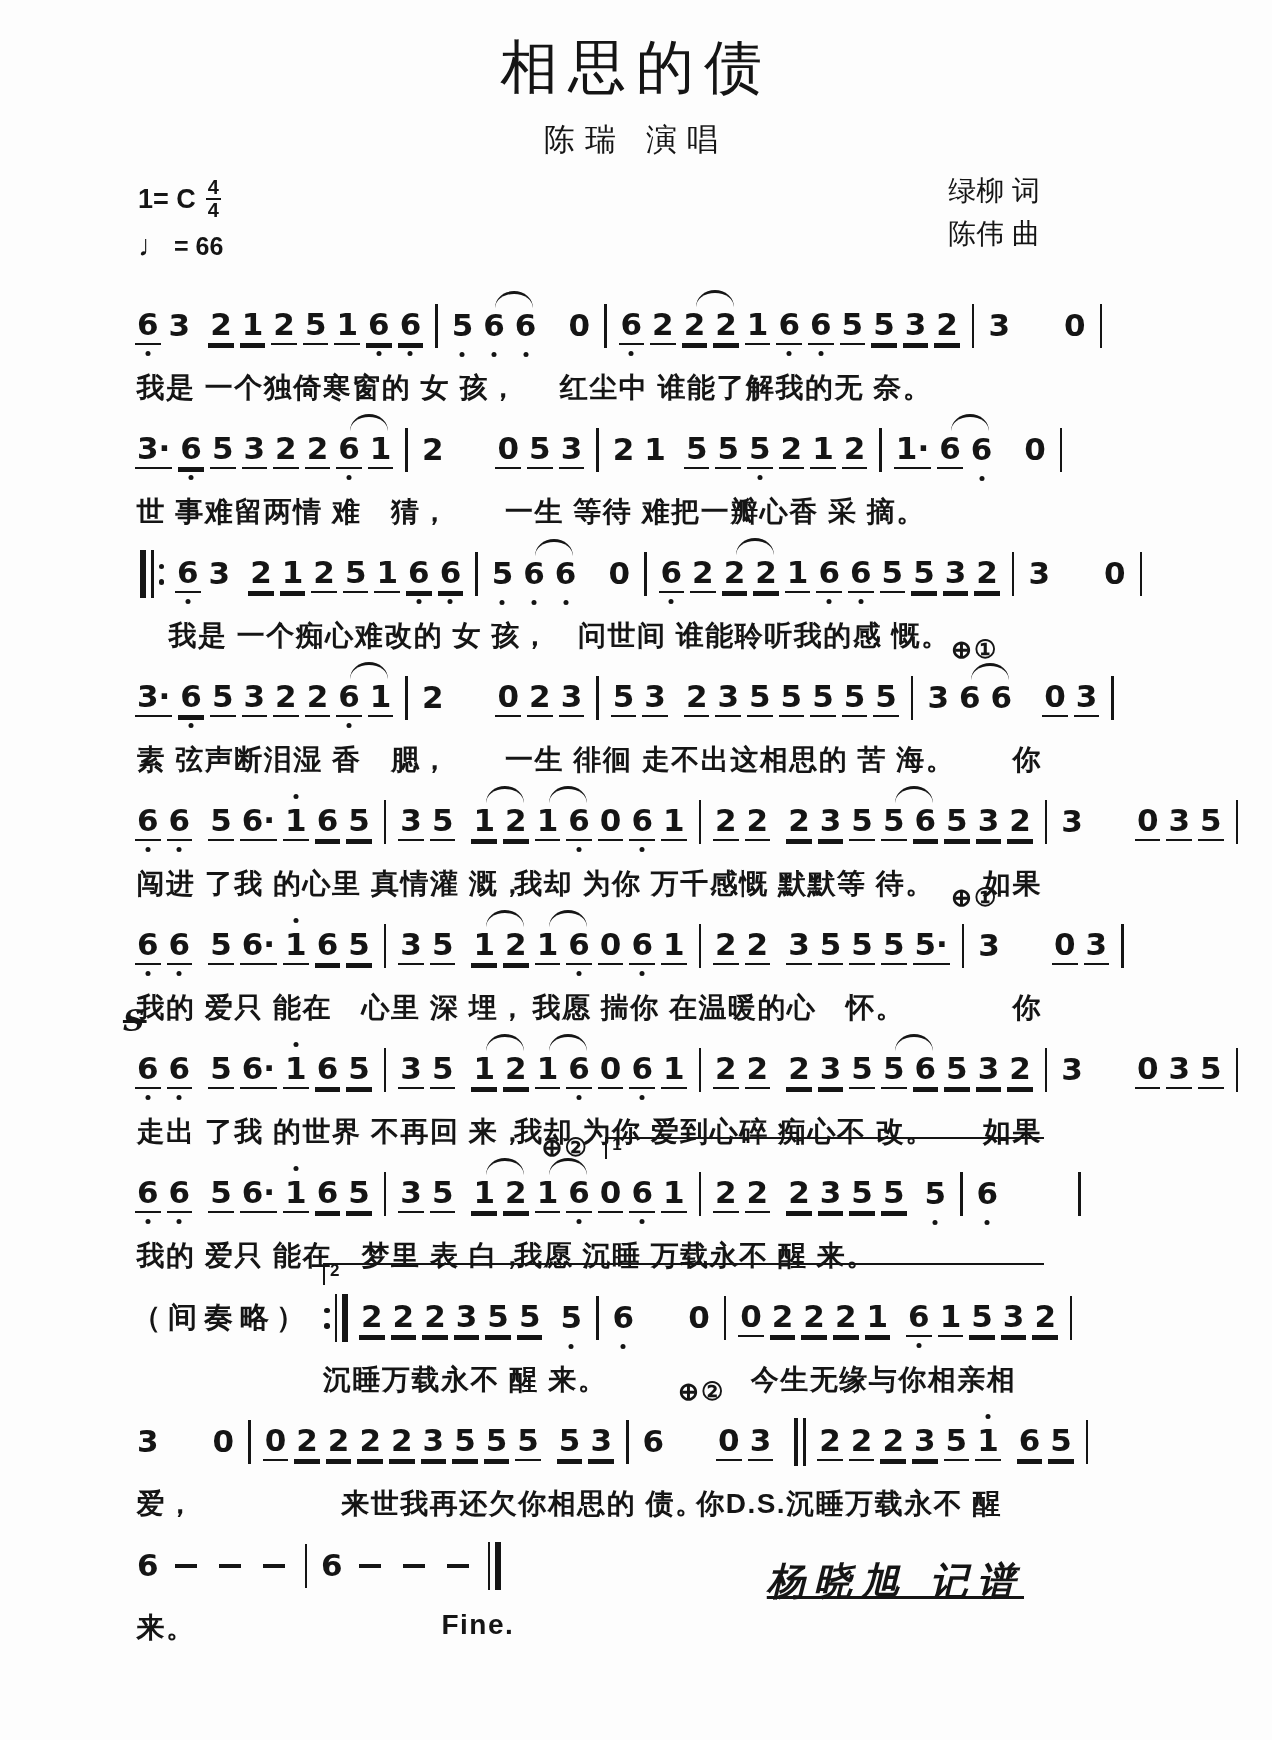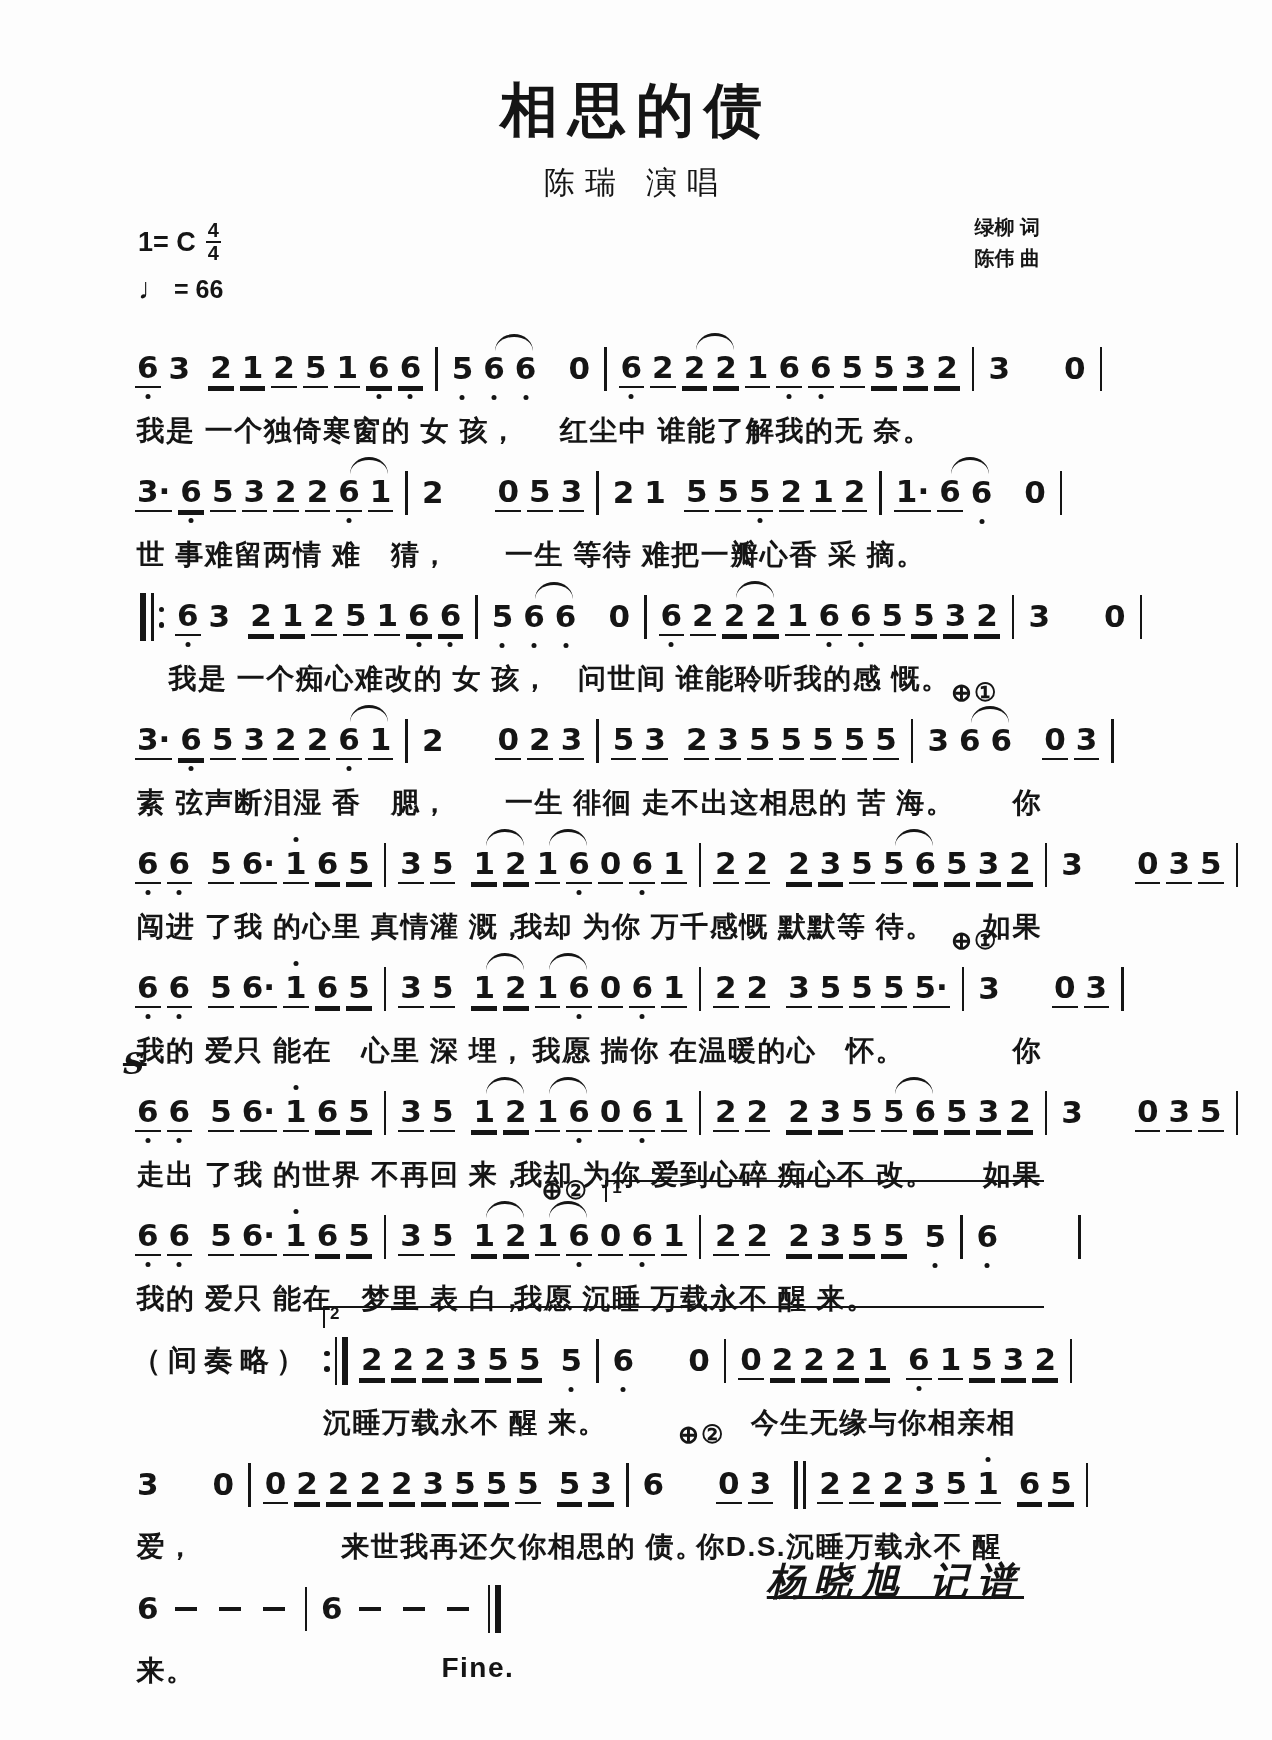--- a/index.html
+++ b/index.html
@@ -1,30 +1,30 @@
 <!DOCTYPE html>
 <html><head>
 <meta charset="utf-8">
 <style>
   html,body{margin:0;padding:0;background:#e8e8e8;}
   .page{position:relative;width:1272px;height:1740px;background:#fdfdfd;margin:0 auto;
         font-family:"Liberation Sans",sans-serif;color:#151515;overflow:hidden;}
-  .title{padding-top:72px;text-align:center;font-size:58px;font-weight:700;letter-spacing:10px;
+  .title{padding-top:29px;text-align:center;font-size:58px;font-weight:400;letter-spacing:10px;
          font-family:"DejaVu Sans",sans-serif;}
   .subtitle{margin-top:12px;text-align:center;font-size:31px;letter-spacing:10px;
             font-family:"DejaVu Serif",serif;}
   .meta{position:relative;margin:16px 232px 6px 138px;height:86px;}
   .meta-left{position:absolute;left:0;top:0;}
   .key-row{display:flex;align-items:center;font-size:27px;font-weight:700;}
   .frac{display:inline-flex;flex-direction:column;align-items:center;font-size:20px;font-weight:700;
         line-height:1.05;margin-left:10px;}
   .frac .top{border-bottom:2px solid #151515;padding:0 2px;}
   .tempo-row{margin-top:8px;font-size:25px;font-weight:700;display:flex;align-items:center;gap:6px;}
   .tempo-note{font-size:30px;}
-  .meta-right{position:absolute;right:0;top:-8px;text-align:right;font-size:20px;line-height:1.55;font-weight:700;}
+  .meta-right{position:absolute;right:0;top:-8px;text-align:right;font-size:28px;line-height:1.55;font-weight:400;}
   .score{margin:34px 0 0 132px;width:910px;}
   .system{position:relative;margin-bottom:14px;}
   .notes{display:flex;align-items:center;height:58px;}
   .tok{position:relative;display:inline-block;font-size:31px;font-weight:700;
        font-family:"DejaVu Sans",sans-serif;padding:0 2px;margin:0 3px;line-height:1.15;}
   .u1{border-bottom:2.5px solid #151515;}
   .u2{border-bottom:2.5px solid #151515;}
   .u2::after{content:"";position:absolute;left:0;right:0;bottom:-5px;height:2.5px;background:#151515;}
   .ldot{position:absolute;left:50%;transform:translateX(-50%);bottom:-13px;width:5px;height:5px;border-radius:50%;background:#151515;}
   .hdot{position:absolute;left:50%;transform:translateX(-50%);top:-9px;width:5px;height:5px;border-radius:50%;background:#151515;}

